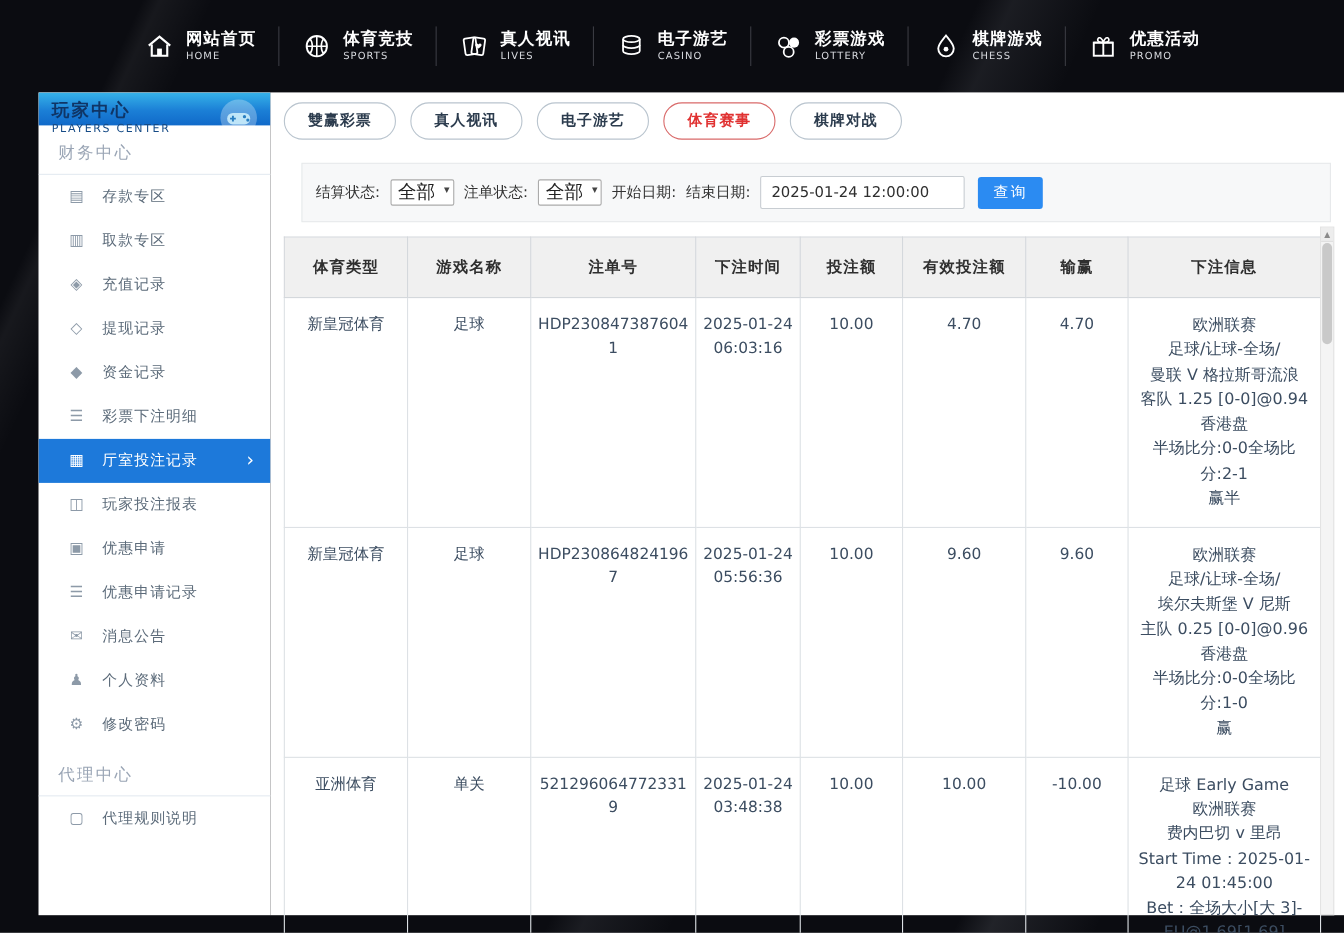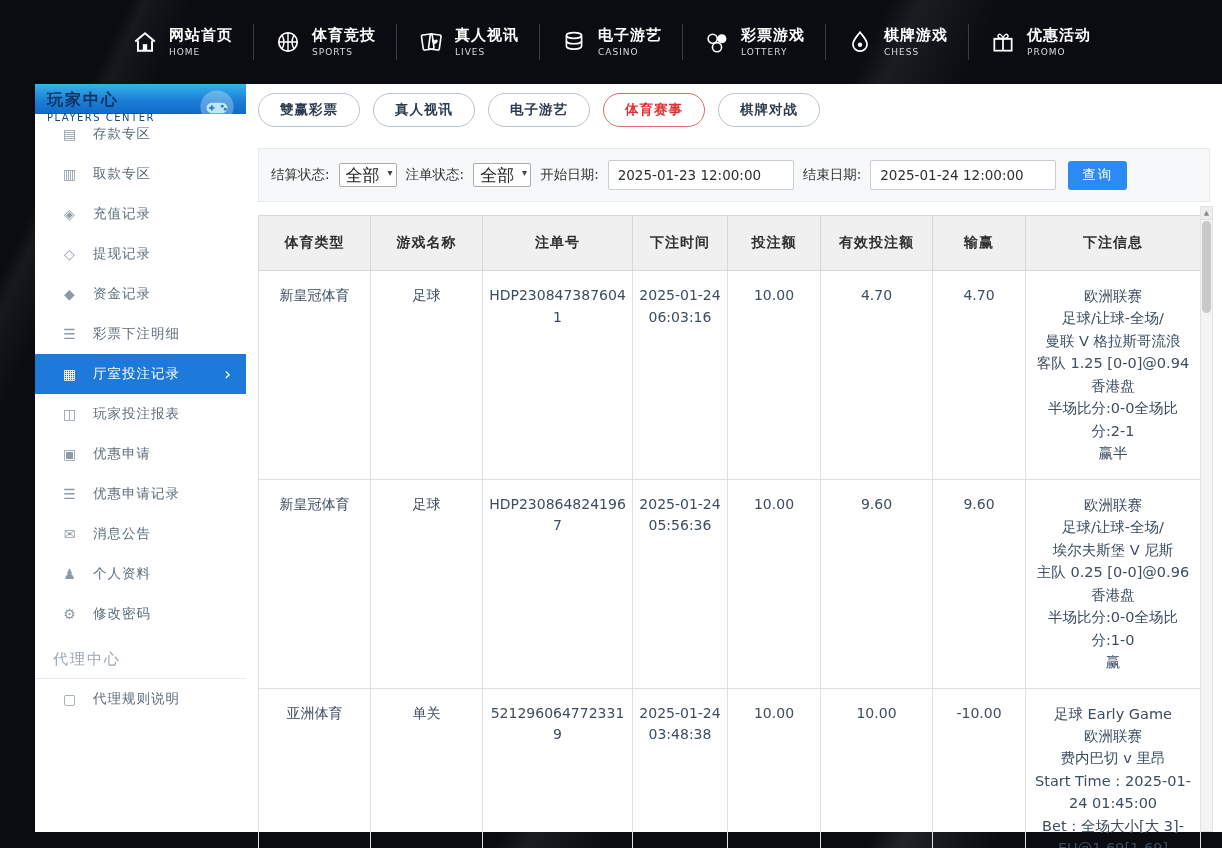--- a/index.html
+++ b/index.html
@@ -49,21 +49,21 @@
   .menu-chevron{ margin-left:auto; margin-right:14px; font-size:17px; color:#ffffff; line-height:1; }
   
   .main{ flex:1; background:#ffffff; position:relative; padding:9px 0 0 12px; }
   .tabs{ display:flex; gap:13px; }
   .tab-pill{
     padding:7px 21px; border:1px solid #b9c4ce; border-radius:17px; background:#fff;
     font-size:13.5px; font-weight:bold; color:#2c3c4e; cursor:pointer; letter-spacing:1px;
   }
   .tab-pill.active{ color:#e03131; border-color:#d96a6a; }
   .filter-bar{
-    margin:21px 12px 0 0; background:#f7f8f9; border:1px solid #e7e9eb;
+    margin:21px 12px 0 16px; background:#f7f8f9; border:1px solid #e7e9eb;
     padding:11px 12px; display:flex; align-items:center; gap:9px; font-size:13.5px; color:#333;
   }
   .filter-label{ white-space:nowrap; }
   .select-wrap{ position:relative; }
   .select-wrap select{
     appearance:none; -webkit-appearance:none; height:24px; min-width:52px;
     border:1px solid #ababab; background:#fff; font-size:17px; padding:1px 16px 1px 6px;
     font-family:inherit; color:#222; border-radius:2px;
   }
   .select-wrap::after{ content:"▾"; position:absolute; right:4px; top:4px; font-size:10px; color:#444; pointer-events:none; }
@@ -222,20 +222,21 @@
         <svg viewBox="0 0 48 48" width="42" height="42">
             <circle cx="24" cy="24" r="19" fill="rgba(255,255,255,0.30)"></circle>
             <rect x="12" y="19" width="24" height="12" rx="6" fill="#c9ecfb"></rect>
             <path d="M18 22v6M15 25h6" stroke="#2a7fc1" stroke-width="2" fill="none"></path>
             <circle cx="30" cy="23" r="1.7" fill="#2a7fc1"></circle>
             <circle cx="33.5" cy="26.5" r="1.7" fill="#2a7fc1"></circle>
           </svg>
       </span>
     </div>
 
+    <div class="section-head">财务中心</div>
     <div class="menu-item">
         <span class="menu-icon">▤</span>
         <span>存款专区</span>
       </div>
     <div class="menu-item">
         <span class="menu-icon">▥</span>
         <span>取款专区</span>
       </div>
     <div class="menu-item">
         <span class="menu-icon">◈</span>
@@ -304,21 +305,20 @@
     <div class="filter-bar">
       <span class="filter-label">结算状态:</span>
       <span class="select-wrap">
         <select><option>全部</option></select>
       </span>
       <span class="filter-label">注单状态:</span>
       <span class="select-wrap">
         <select><option>全部</option></select>
       </span>
       <span class="filter-label">开始日期:</span>
-      <input class="date-input" type="text" value="2025-01-23 12:00:00" style="">
       <span class="filter-label">结束日期:</span>
       <input class="date-input" type="text" value="2025-01-24 12:00:00" style="">
       <button class="search-btn">查询</button>
     </div>
 
     <table class="records">
       <colgroup>
         <col style="width:112px">
           <col style="width:112px">
           <col style="width:150px">

